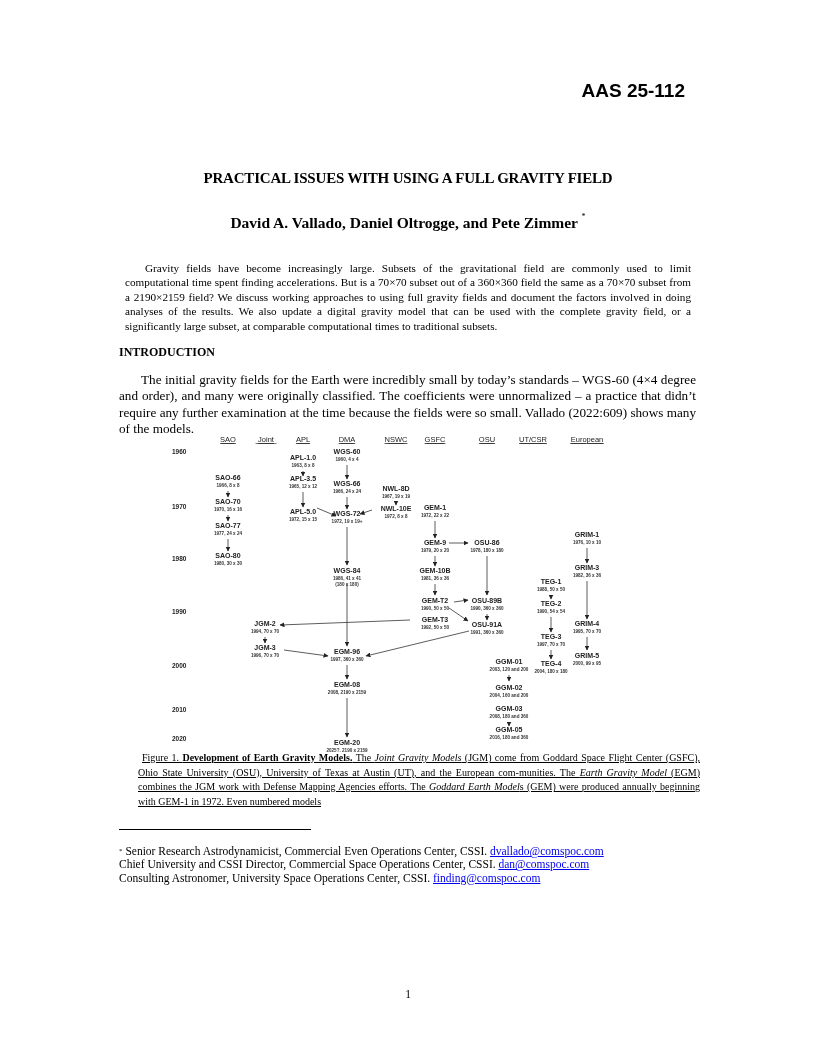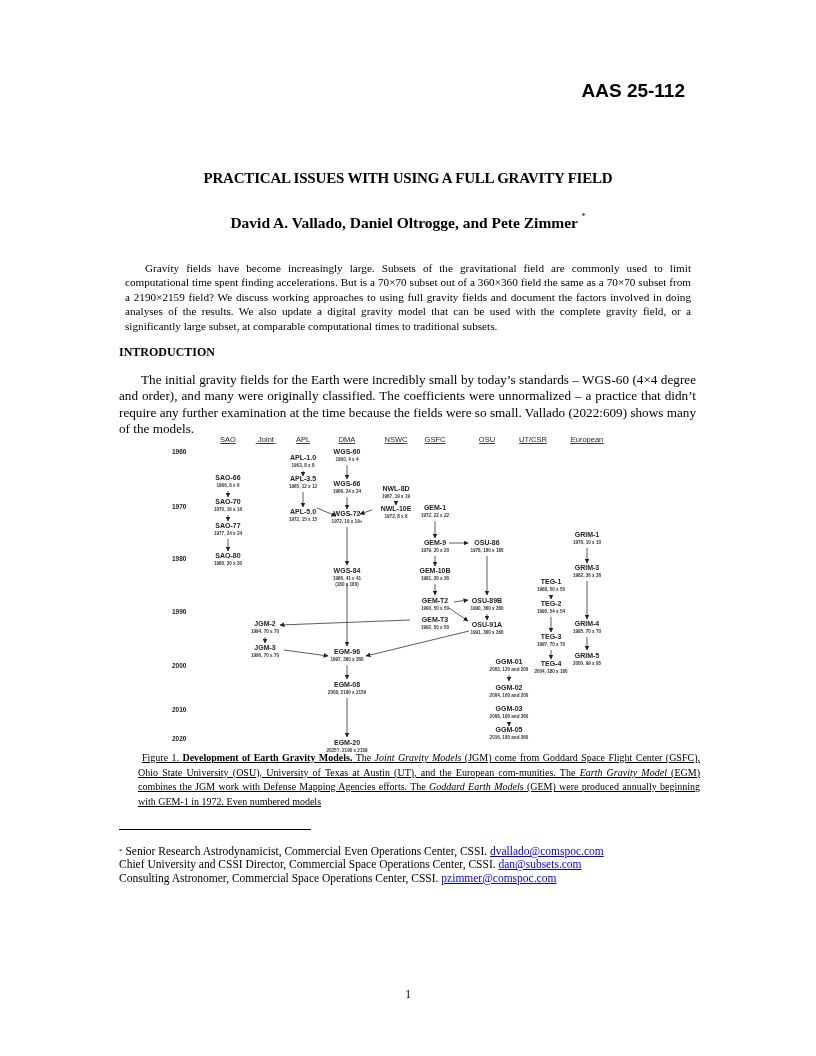--- a/index.html
+++ b/index.html
@@ -271,17 +271,17 @@
       </g>
   </svg>
 </div>
 
 <div class="abs caption"><span class="indent"></span><span>Figure 1.</span> <b>Development of Earth Gravity Models.</b><span id="caption-segments"><span> The </span><i>Joint Gravity Models</i><span> (JGM) come from Goddard Space Flight Center (GSFC), Ohio State University (OSU), University of Texas at Austin (UT), and the European com-munities. The </span><i>Earth Gravity Model</i><span> (EGM) combines the JGM work with Defense Mapping Agencies efforts. The </span><i>Goddard Earth Model</i><span>s (GEM) were produced annually beginning with GEM-1 in 1972. Even numbered models</span></span></div>
 
 <div class="abs footnote-rule"></div>
 
 <div class="abs footnotes">
   <div><sup>*</sup> <span>Senior Research Astrodynamicist, Commercial Even Operations Center, CSSI. </span><a href="mailto:dvallado@comspoc.com">dvallado@comspoc.com</a></div>
-  <div><span>Chief University and CSSI Director, Commercial Space Operations Center, CSSI. </span><a href="mailto:dan@comspoc.com">dan@subsets.com</a></div>
-  <div><span>Consulting Astronomer, Commercial Space Operations Center, CSSI. </span><a href="mailto:pzimmer@comspoc.com">pzimmer@comspoc.com</a></div>
+  <div><span>Chief University and CSSI Director, Commercial Space Operations Center, CSSI. </span><a href="mailto:dan@comspoc.com">dan@comspoc.com</a></div>
+  <div><span>Consulting Astronomer, University Space Operations Center, CSSI. </span><a href="mailto:pzimmer@comspoc.com">finding@comspoc.com</a></div>
 </div>
 
 <div class="abs page-number">1</div>
 
 </body></html>

